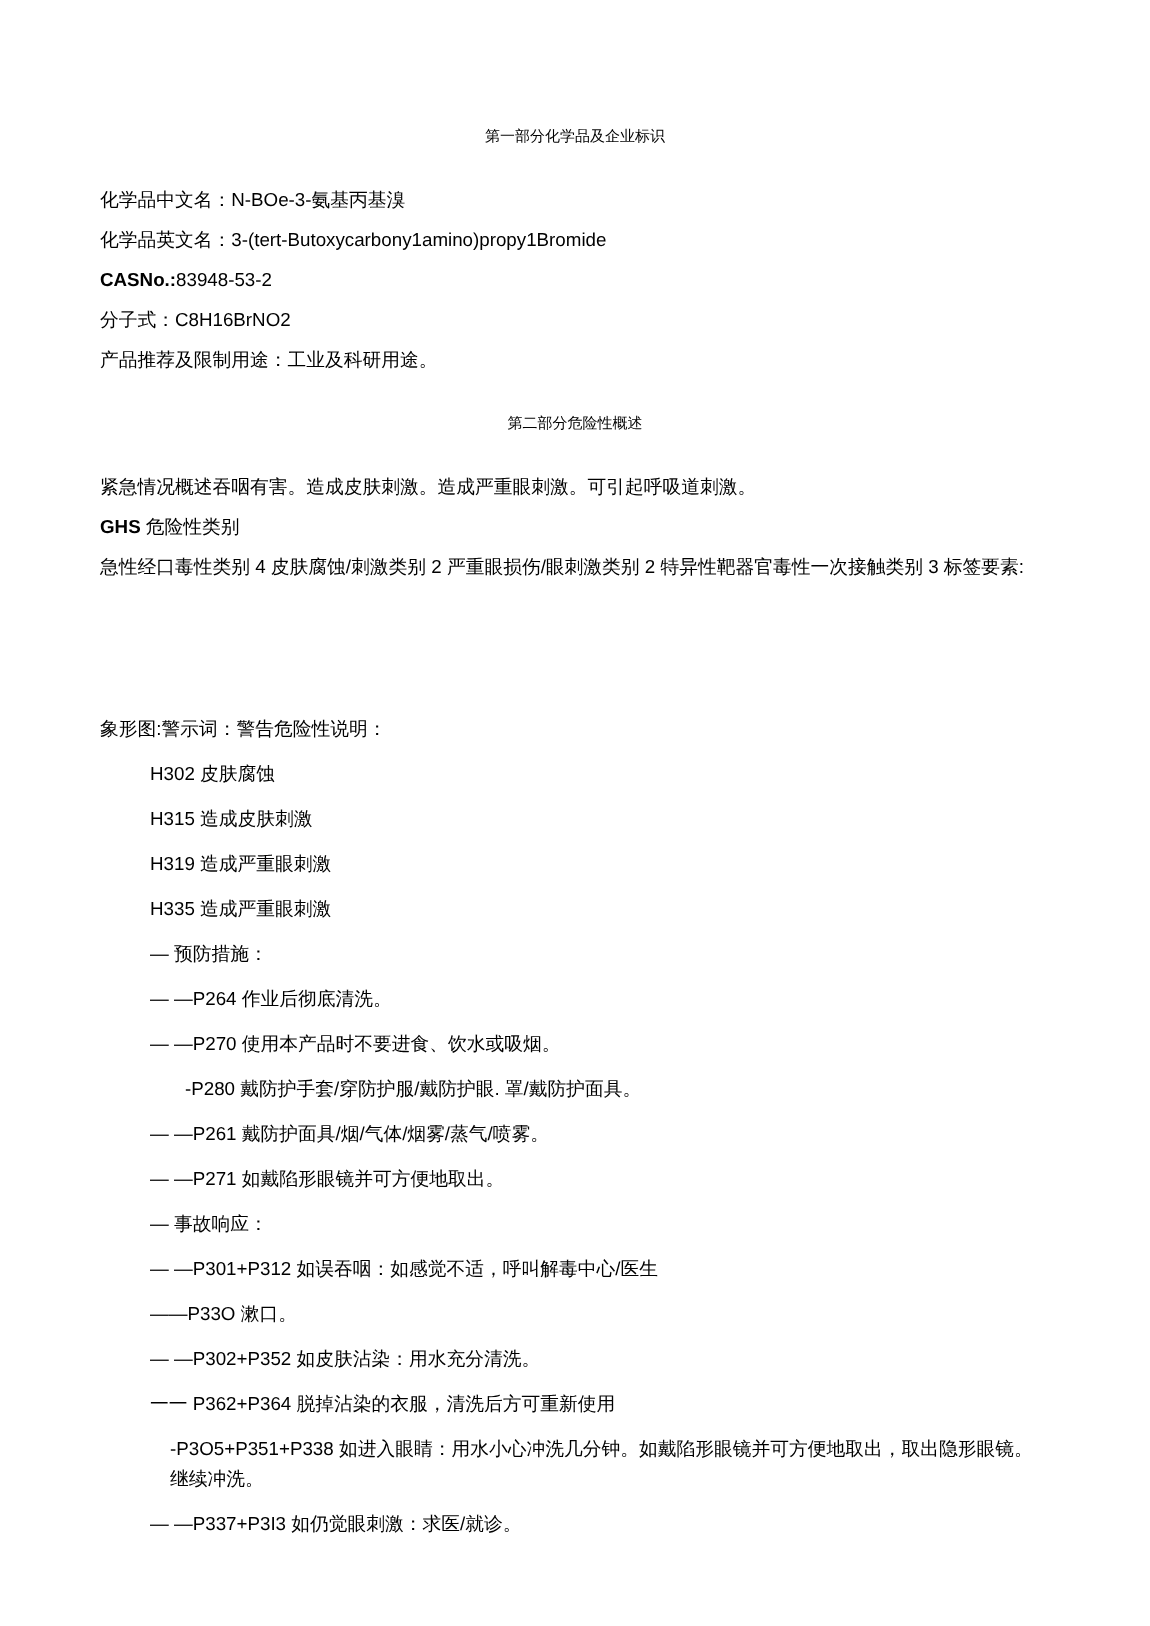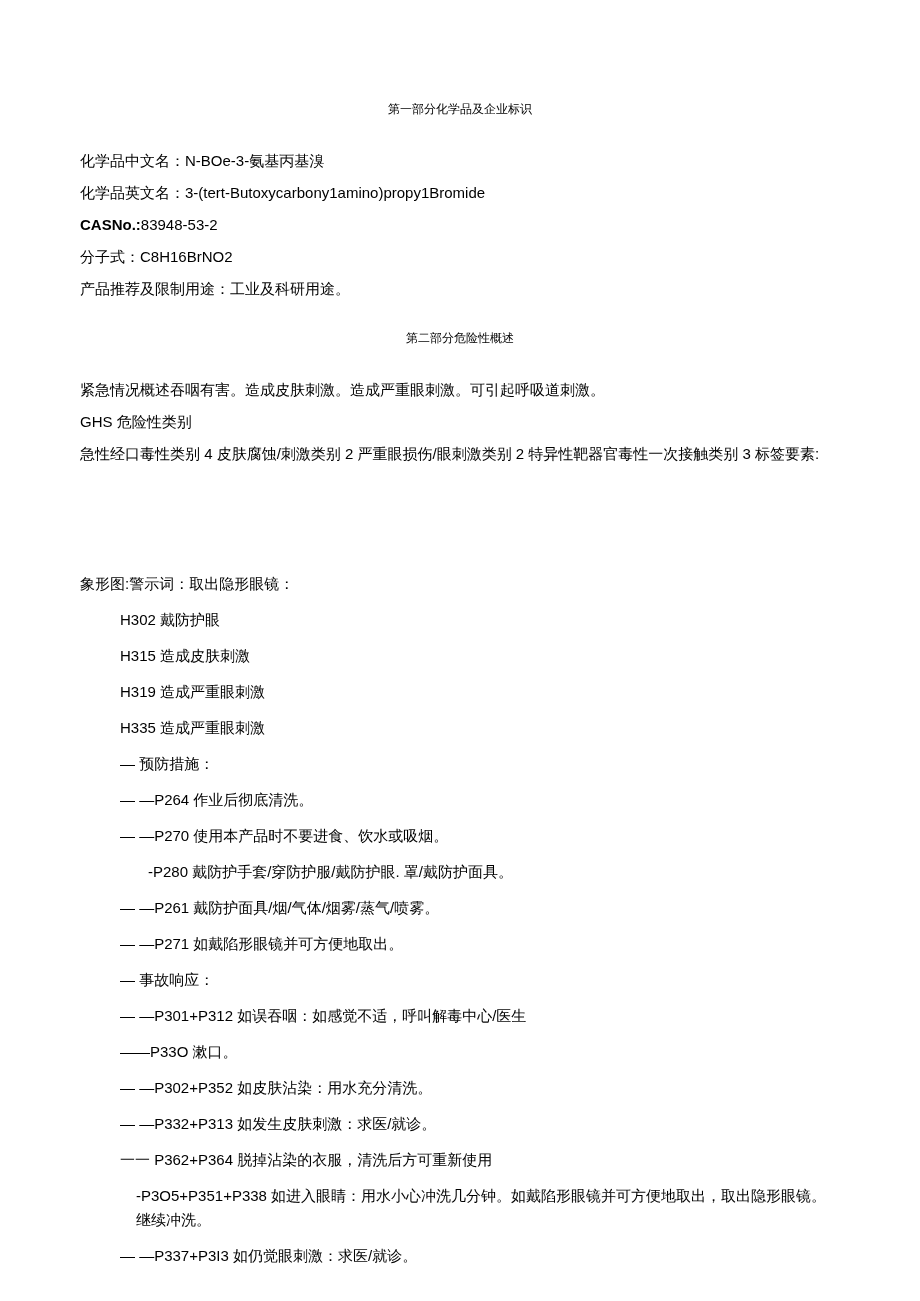--- a/index.html
+++ b/index.html
@@ -15,21 +15,21 @@
   }
   .section-title {
     text-align: center;
     margin: 20px 0 30px 0;
     font-size: 12px;
   }
   .para {
     margin: 8px 0;
   }
   .bold {
-    font-weight: normal;
+    font-weight: bold;
   }
   .indent-block {
     padding-left: 40px;
     margin-top: 6px;
   }
   .indent-block .para {
     margin: 12px 0;
   }
   .indent2 {
     padding-left: 28px;
@@ -72,34 +72,33 @@
 <div class="para">紧急情况概述吞咽有害。造成皮肤刺激。造成严重眼刺激。可引起呼吸道刺激。</div>
 
 <div class="para">
   <span class="bold" style="font-family:Arial,Helvetica,sans-serif;">GHS</span><span> 危险性类别</span>
 </div>
 
 <div class="para">急性经口毒性类别 4 皮肤腐蚀/刺激类别 2 严重眼损伤/眼刺激类别 2 特异性靶器官毒性一次接触类别 3 标签要素:</div>
 
 <div style="height:90px;"></div>
 
-<div class="para">象形图:警示词：取出隐形眼镜：</div>
+<div class="para">象形图:警示词：警告危险性说明：</div>
 
 <div class="indent-block">
-  <div class="para">H302 戴防护眼</div>
+  <div class="para">H302 皮肤腐蚀</div>
   <div class="para">H315 造成皮肤刺激</div>
   <div class="para">H319 造成严重眼刺激</div>
   <div class="para">H335 造成严重眼刺激</div>
   <div class="para">— 预防措施：</div>
   <div class="para">—   —P264 作业后彻底清洗。</div>
   <div class="para">—   —P270 使用本产品时不要进食、饮水或吸烟。</div>
   <div class="para indent2">-P280 戴防护手套/穿防护服/戴防护眼. 罩/戴防护面具。</div>
   <div class="para">—   —P261 戴防护面具/烟/气体/烟雾/蒸气/喷雾。</div>
   <div class="para">—   —P271 如戴陷形眼镜并可方便地取出。</div>
   <div class="para">— 事故响应：</div>
   <div class="para">—   —P301+P312 如误吞咽：如感觉不适，呼叫解毒中心/医生</div>
   <div class="para neg-indent">——P33O 漱口。</div>
   <div class="para">—   —P302+P352 如皮肤沾染：用水充分清洗。</div>
-  <div class="para">—   —P332+P313 如发生皮肤刺激：求医/就诊。</div>
   <div class="para neg-indent">一一 P362+P364 脱掉沾染的衣服，清洗后方可重新使用</div>
   <div class="para indent2" style="margin-left:-12px;">-P3O5+P351+P338 如进入眼睛：用水小心冲洗几分钟。如戴陷形眼镜并可方便地取出，取出隐形眼镜。继续冲洗。</div>
   <div class="para">—           —P337+P3I3 如仍觉眼刺激：求医/就诊。</div>
 </div>
 
 </body></html>

